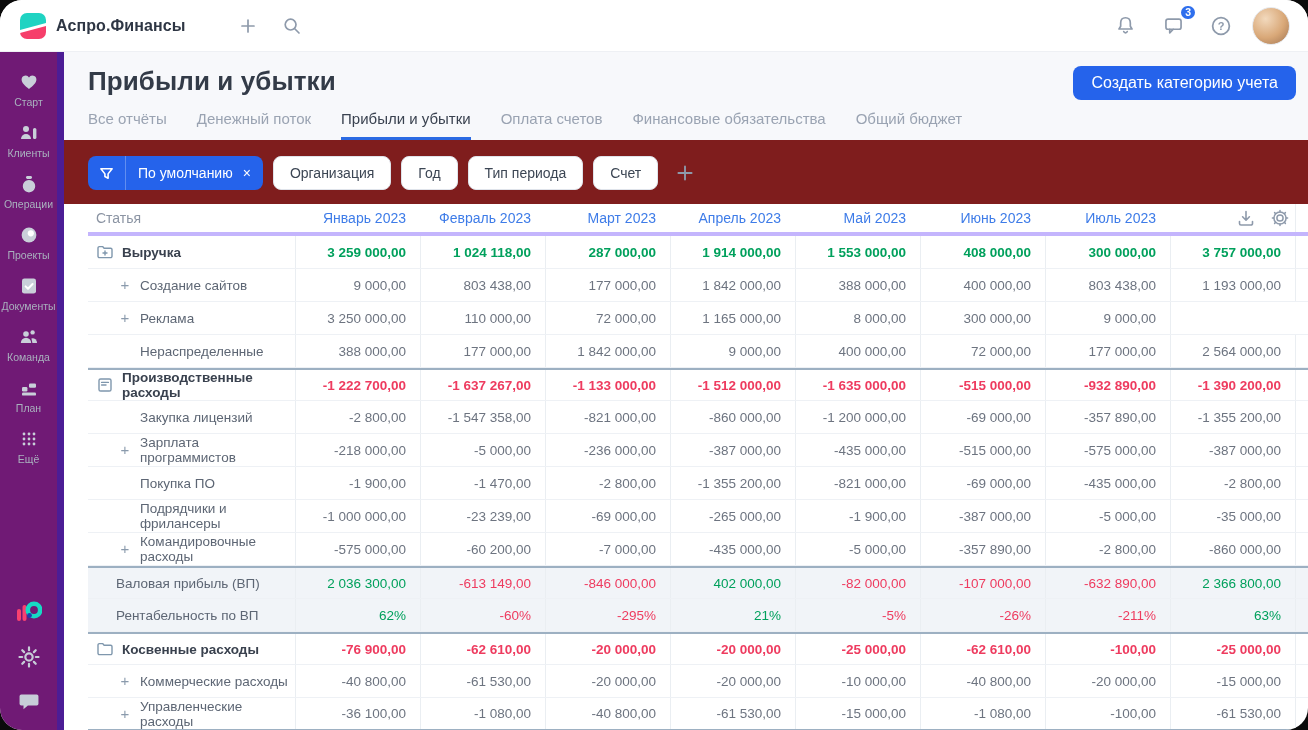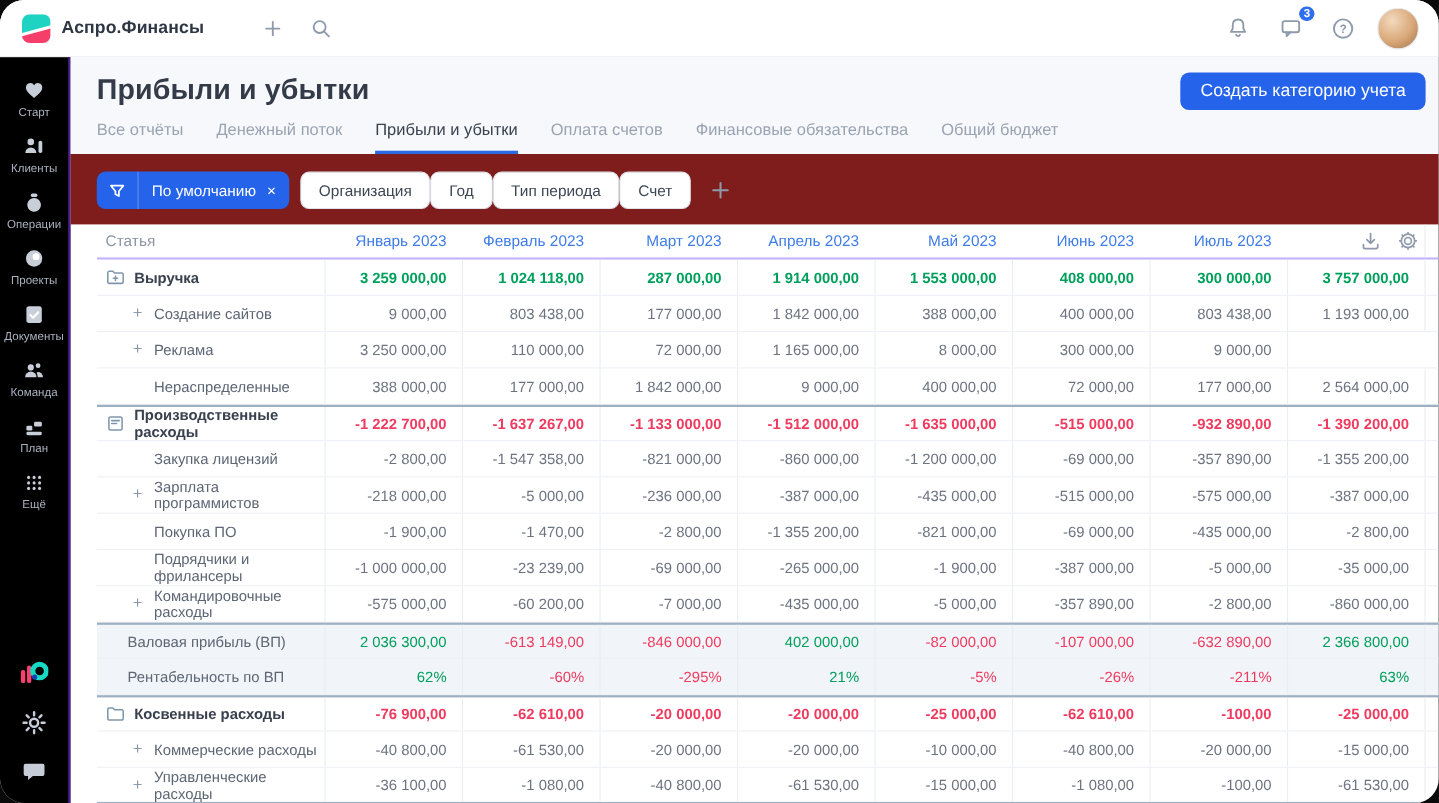--- a/index.html
+++ b/index.html
@@ -11,21 +11,21 @@
   .tb-left { display:flex; align-items:center; gap:10px; }
   .app-name { font-size:16px; font-weight:700; color:#2e3644; letter-spacing:.1px; margin-right:36px; }
   .tb-iconbtn { background:none; border:none; cursor:pointer; width:34px; height:34px; display:flex; align-items:center; justify-content:center; border-radius:8px; }
   .tb-right { display:flex; align-items:center; gap:14px; }
   .chat-wrap { position:relative; }
   .badge { position:absolute; top:-5px; right:-7px; min-width:17px; height:17px; border-radius:9px; background:#2f6fed; color:#fff; font-size:10.5px; font-weight:700; display:flex; align-items:center; justify-content:center; padding:0 4px; border:2px solid #fff; }
   .avatar { width:38px; height:38px; border-radius:50%; background:radial-gradient(circle at 35% 30%, #f2d9bd, #d9a878 55%, #9f7350); border:1px solid #e6e9ee; cursor:pointer; }
 
   
   .body-row { display:flex; height:678px; }
-  .sidebar { width:64px; border-right:2px solid #4c1d95; display:flex; flex-direction:column; align-items:center; padding-top:12px; background:#000000; }
+  .sidebar { width:64px; border-right:7px solid #4c1d95; display:flex; flex-direction:column; align-items:center; padding-top:12px; background:#701a75; }
   .side-item { width:60px; display:flex; flex-direction:column; align-items:center; gap:3px; padding:7px 0; cursor:pointer; }
   .side-item span.lbl { font-size:10.5px; color:#a9b1be; }
   .side-spacer { flex:1; }
   .side-bottom { display:flex; flex-direction:column; align-items:center; gap:22px; padding-bottom:18px; }
 
   .main { flex:1; display:flex; flex-direction:column; overflow:hidden; }
 
   
   .page-head { background:#f7f8fb; padding:14px 12px 0 24px; }
   .head-top { display:flex; align-items:flex-start; justify-content:space-between; }
@@ -40,21 +40,21 @@
   .filter-pill { display:flex; align-items:center; height:34px; background:#2563eb; border-radius:8px; color:#fff; font-size:14px; cursor:pointer; overflow:hidden; }
   .filter-pill .funnel { padding:0 11px; display:flex; align-items:center; border-right:1px solid rgba(255,255,255,.28); height:100%; }
   .filter-pill .txt { padding:0 8px 0 12px; }
   .filter-pill .close { padding:0 12px 0 2px; font-size:14px; cursor:pointer; }
   .chip { height:34px; background:#fff; border:1px solid #dfe3ea; border-radius:8px; padding:0 16px; font-size:14px; color:#3c4654; display:flex; align-items:center; cursor:pointer; }
   .add-filter { background:none; border:none; cursor:pointer; margin-left:6px; display:flex; align-items:center; }
 
   
   .table-wrap { margin-left:24px; flex:1; overflow:hidden; }
   .t-row { display:grid; grid-template-columns:207px repeat(8,125px) 1fr; align-items:stretch; }
-  .t-head { height:32px; border-bottom:2px solid #c4b5fd;text-align:right; }
+  .t-head { height:32px; border-bottom:4px solid #c4b5fd;text-align:right; }
   .t-head .hc { display:flex; align-items:center; }
   .t-head .first { font-size:14px; color:#8b94a3; padding-left:8px; }
   .t-head .month { font-size:14px; color:#3e7ce8; justify-content:flex-end; padding-right:14px; cursor:pointer; }
   .t-head .actions { justify-content:flex-end; gap:16px; padding-right:6px; }
   .t-head .actions svg { cursor:pointer; }
 
   .t-row.data { height:33px; border-bottom:1px solid #eef1f5; font-size:13.5px; }
   .t-row.data.div-top { border-top:2px solid #9db0c2; }
   .t-row.data.end-dark { border-bottom:2px solid #9db0c2; }
   .lab { display:flex; align-items:center; gap:8px; padding-left:8px; color:#5d6674; }
@@ -262,21 +262,21 @@
       <div class="filterbar">
         <div class="filter-pill">
           <span class="funnel">
             <svg width="15" height="15" viewBox="0 0 16 16" fill="none" stroke="#fff" stroke-width="1.7" stroke-linecap="round" stroke-linejoin="round">
                 <path d="M2 3 h12 L9.7 8.4 V13 l-3.4-1.8 V8.4 Z"></path>
               </svg>
           </span>
           <span class="txt">По умолчанию</span>
           <span class="close">×</span>
         </div>
-        <div id="chips" style="display:flex;">
+        <div id="chips" style="display:flex;gap:10px;">
             <div class="chip">Организация</div>
             <div class="chip">Год</div>
             <div class="chip">Тип периода</div>
             <div class="chip">Счет</div>
           </div>
         <button class="add-filter">
           <svg width="22" height="22" viewBox="0 0 20 20" fill="none" stroke="#8e9aab" stroke-width="1.7" stroke-linecap="round">
               <path d="M10 4 V16 M4 10 H16"></path>
             </svg>
         </button>

